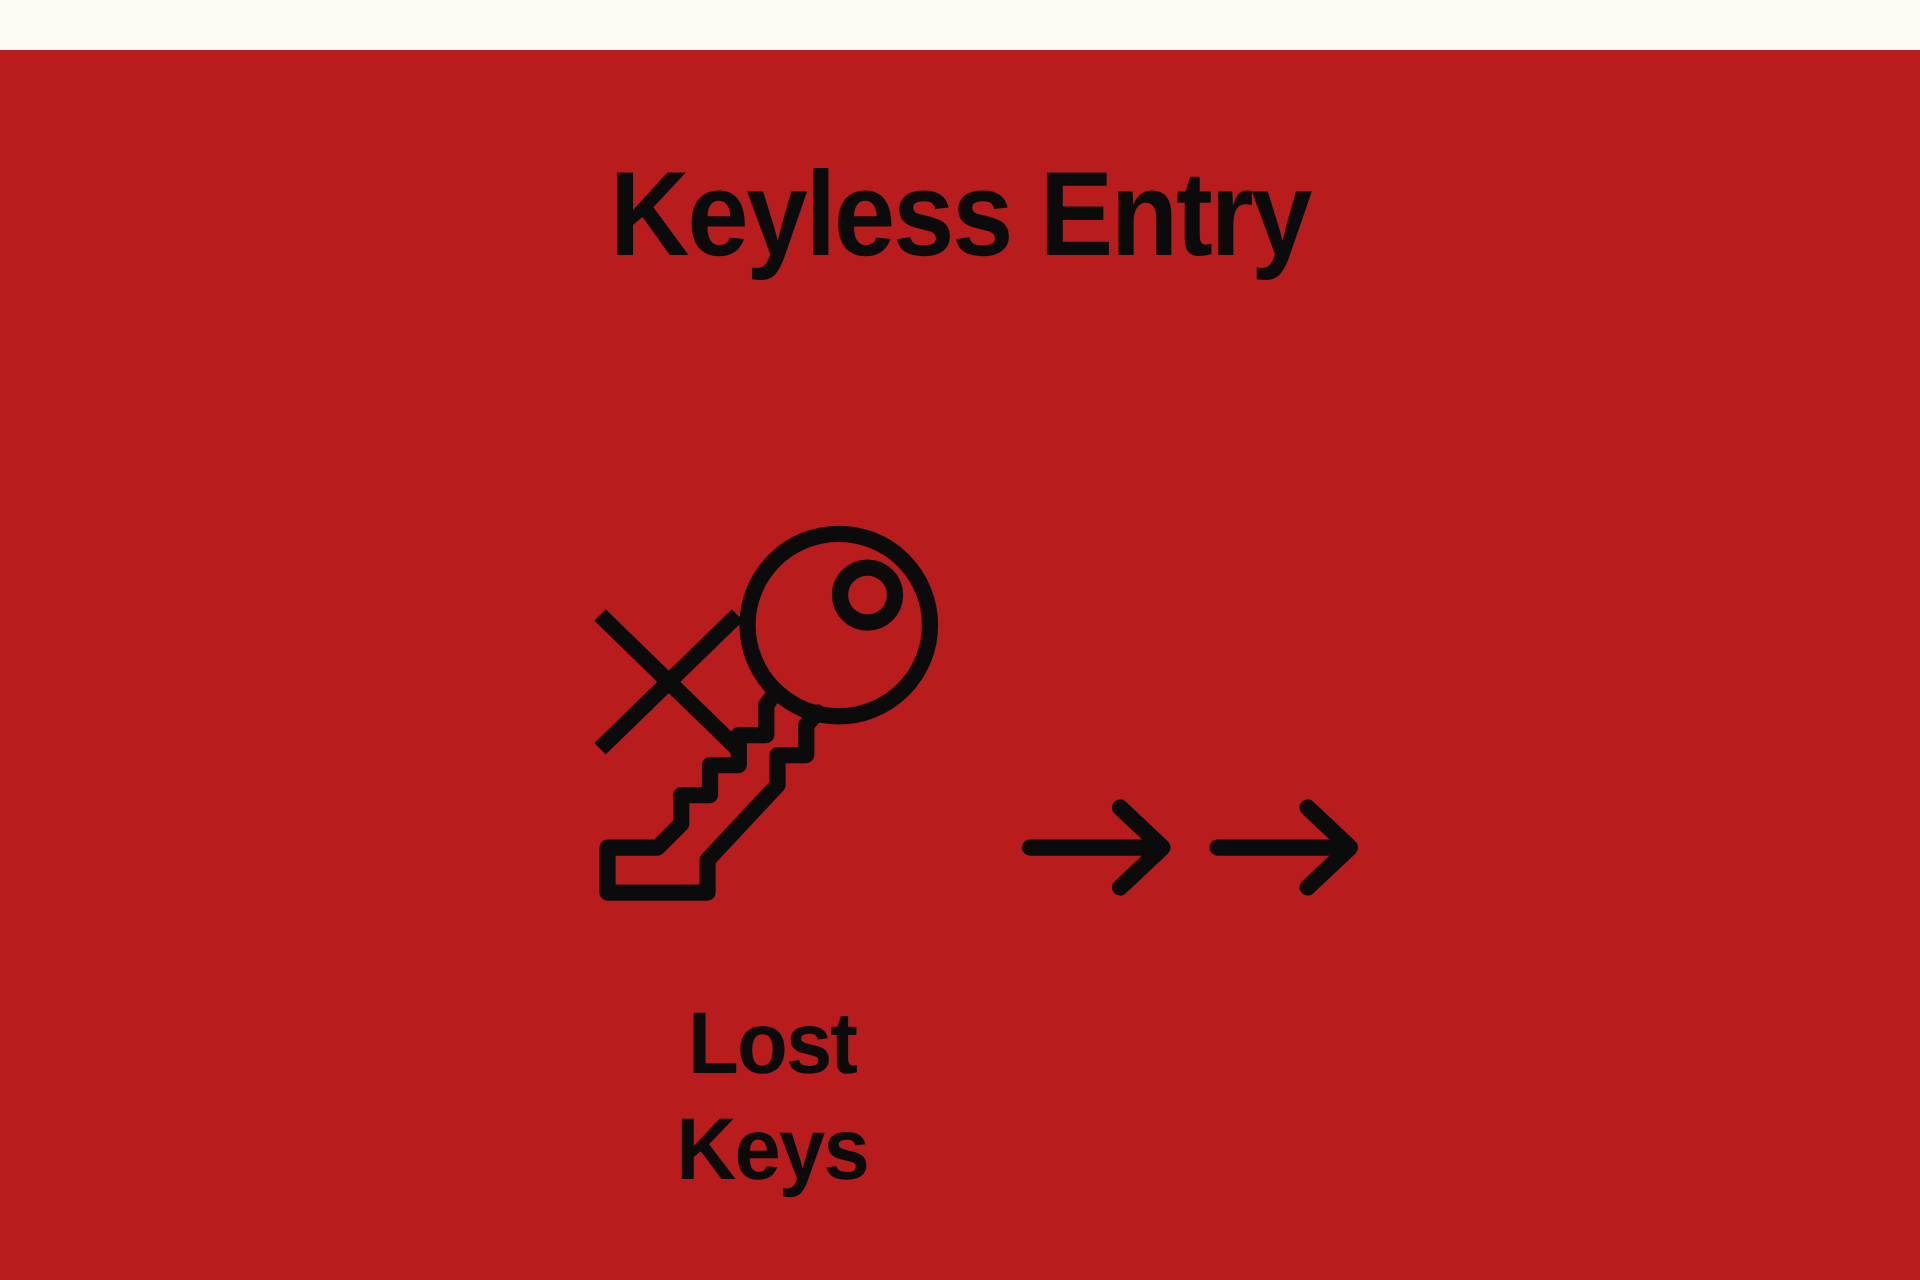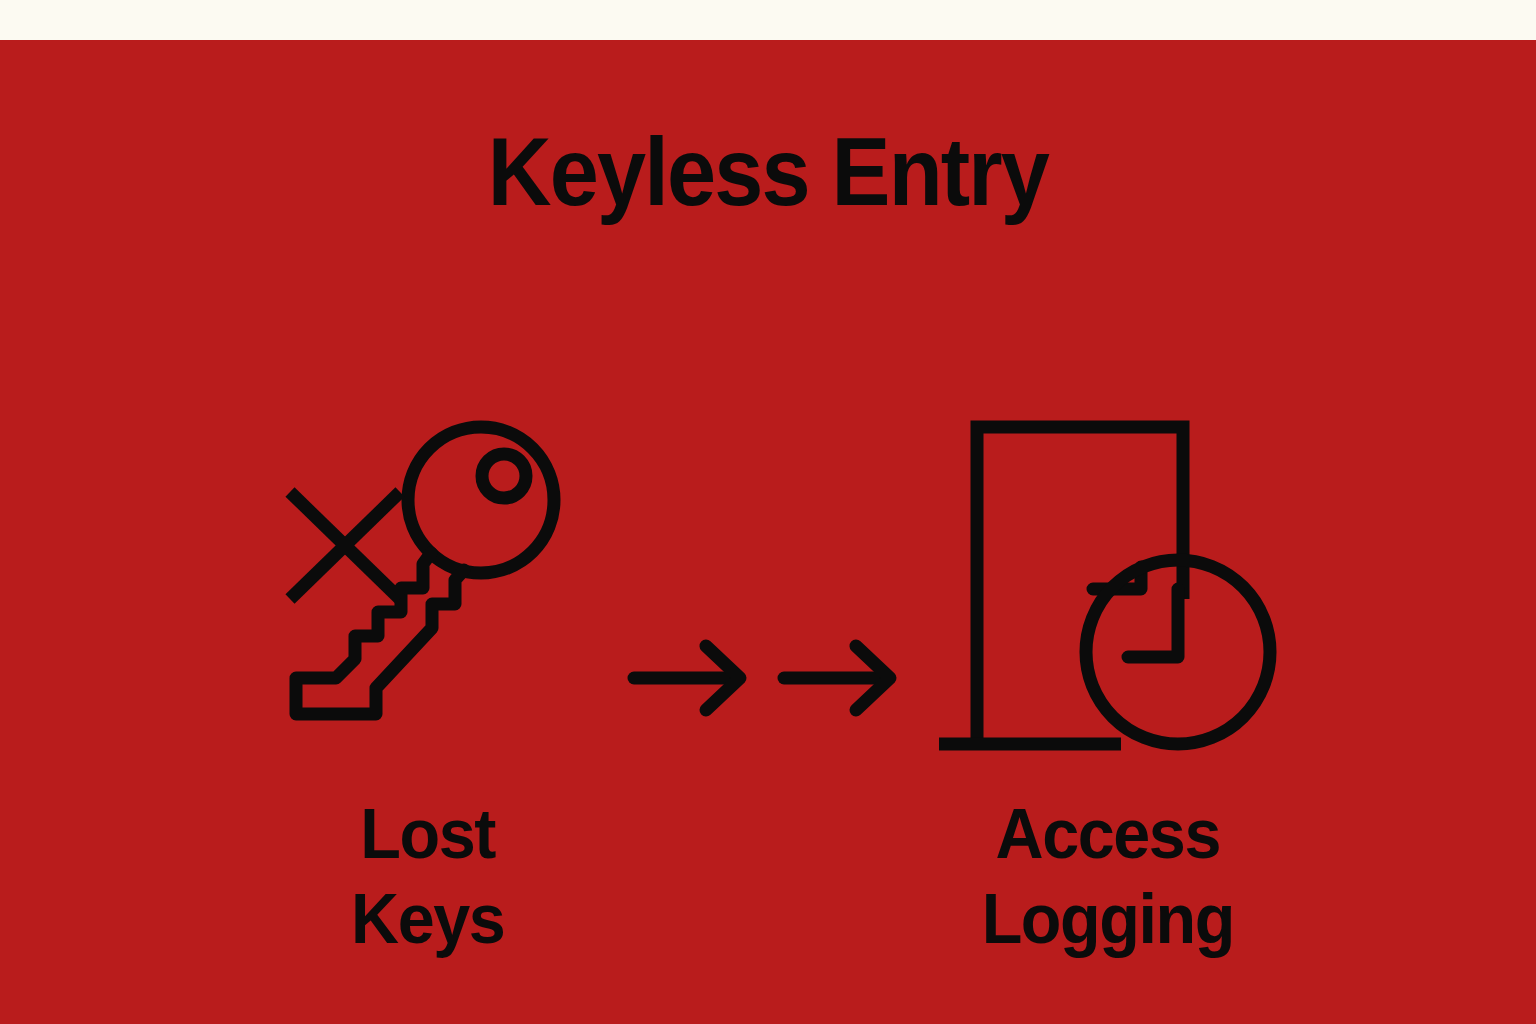--- a/index.html
+++ b/index.html
@@ -169,37 +169,15 @@
 
     <div class="arrow-box">
       <span>
         <svg width="130" height="80" viewBox="0 0 130 80">
           <line class="stroke" x1="6" y1="40" x2="110" y2="40"></line>
           <polyline class="stroke" points="78,8 112,40 78,72"></polyline>
         </svg>
       </span>
     </div>
 
-    <div class="step">
-      <div class="icon-box">
-        <span>
-          <svg width="350" height="360" viewBox="0 0 350 360">
-
-            <polyline class="stroke-sq" points="44,345 44,28 250,28 250,200"></polyline>
-
-            <line class="stroke-sq" x1="6" y1="345" x2="188" y2="345"></line>
-
-            <path class="stroke" d="M 160 190 L 208 190 L 208 168"></path>
-
-            <circle class="stroke" cx="245" cy="253" r="92"></circle>
-
-            <polyline class="stroke" points="245,190 245,258 195,258"></polyline>
-          </svg>
-        </span>
-      </div>
-      <div class="step-label">
-        <span class="ln">Access</span>
-        <span class="ln">Logging</span>
-      </div>
-    </div>
 
   </div>
 </div>
 
 </body></html>

